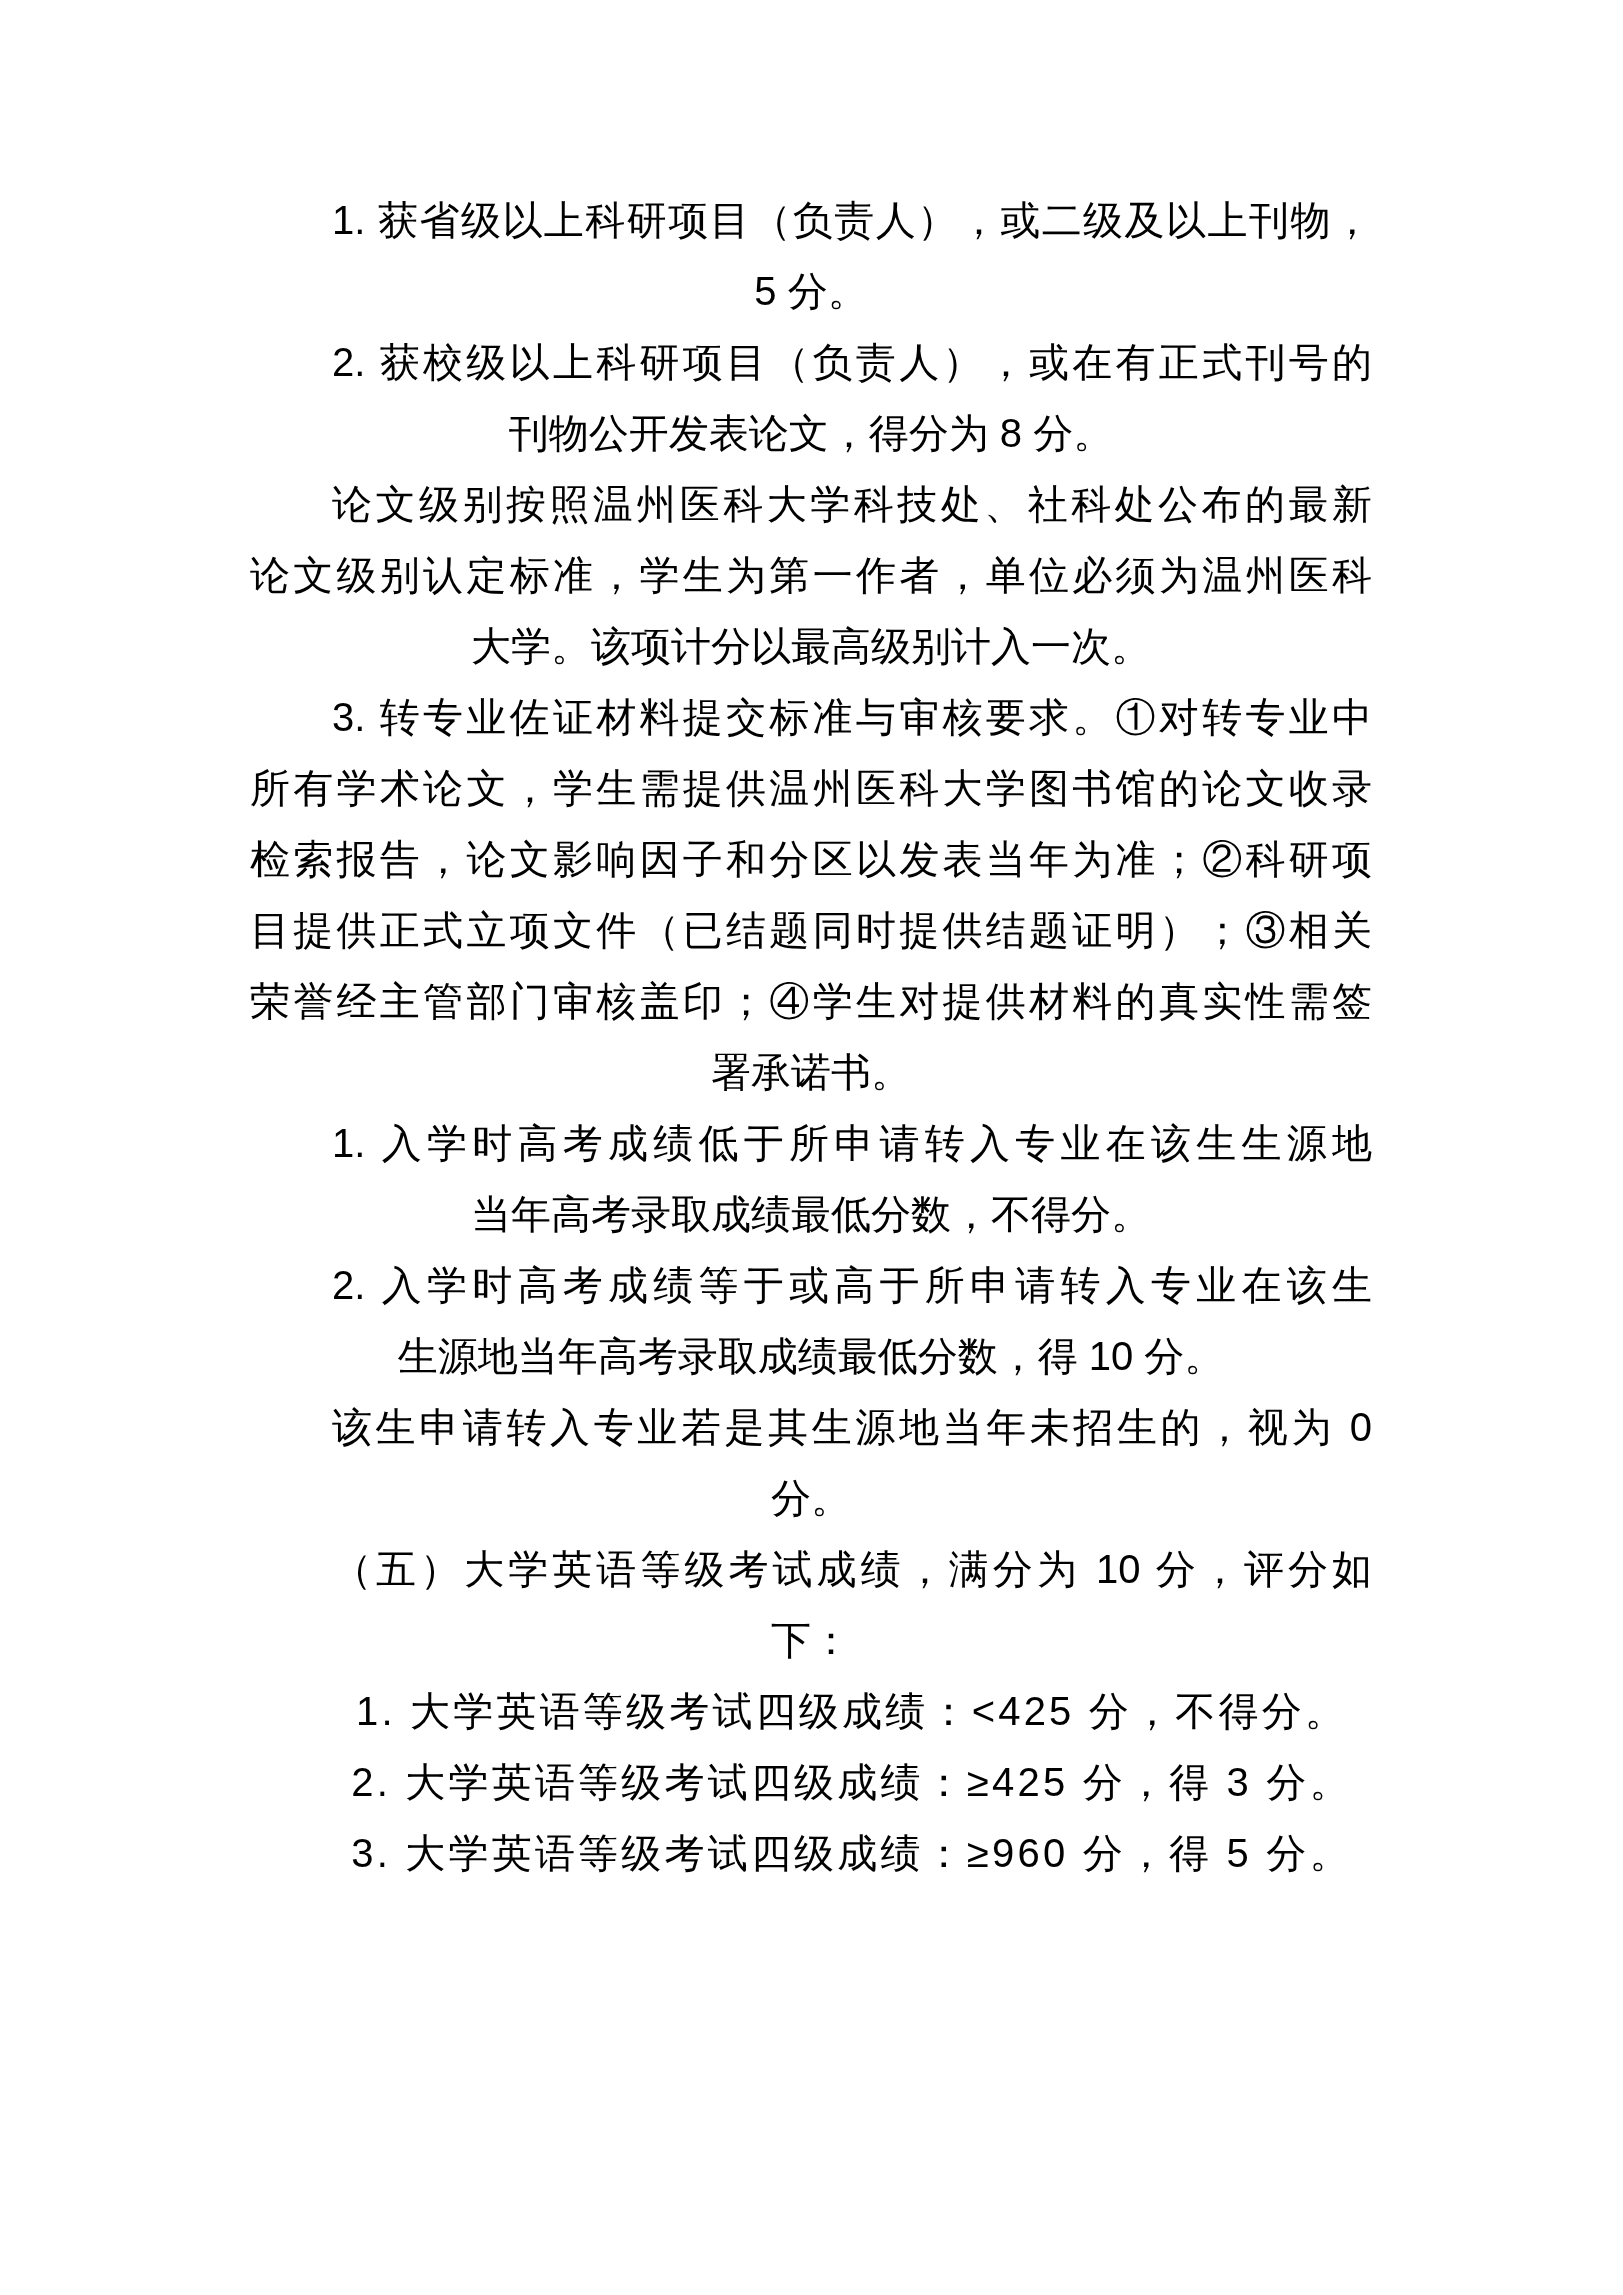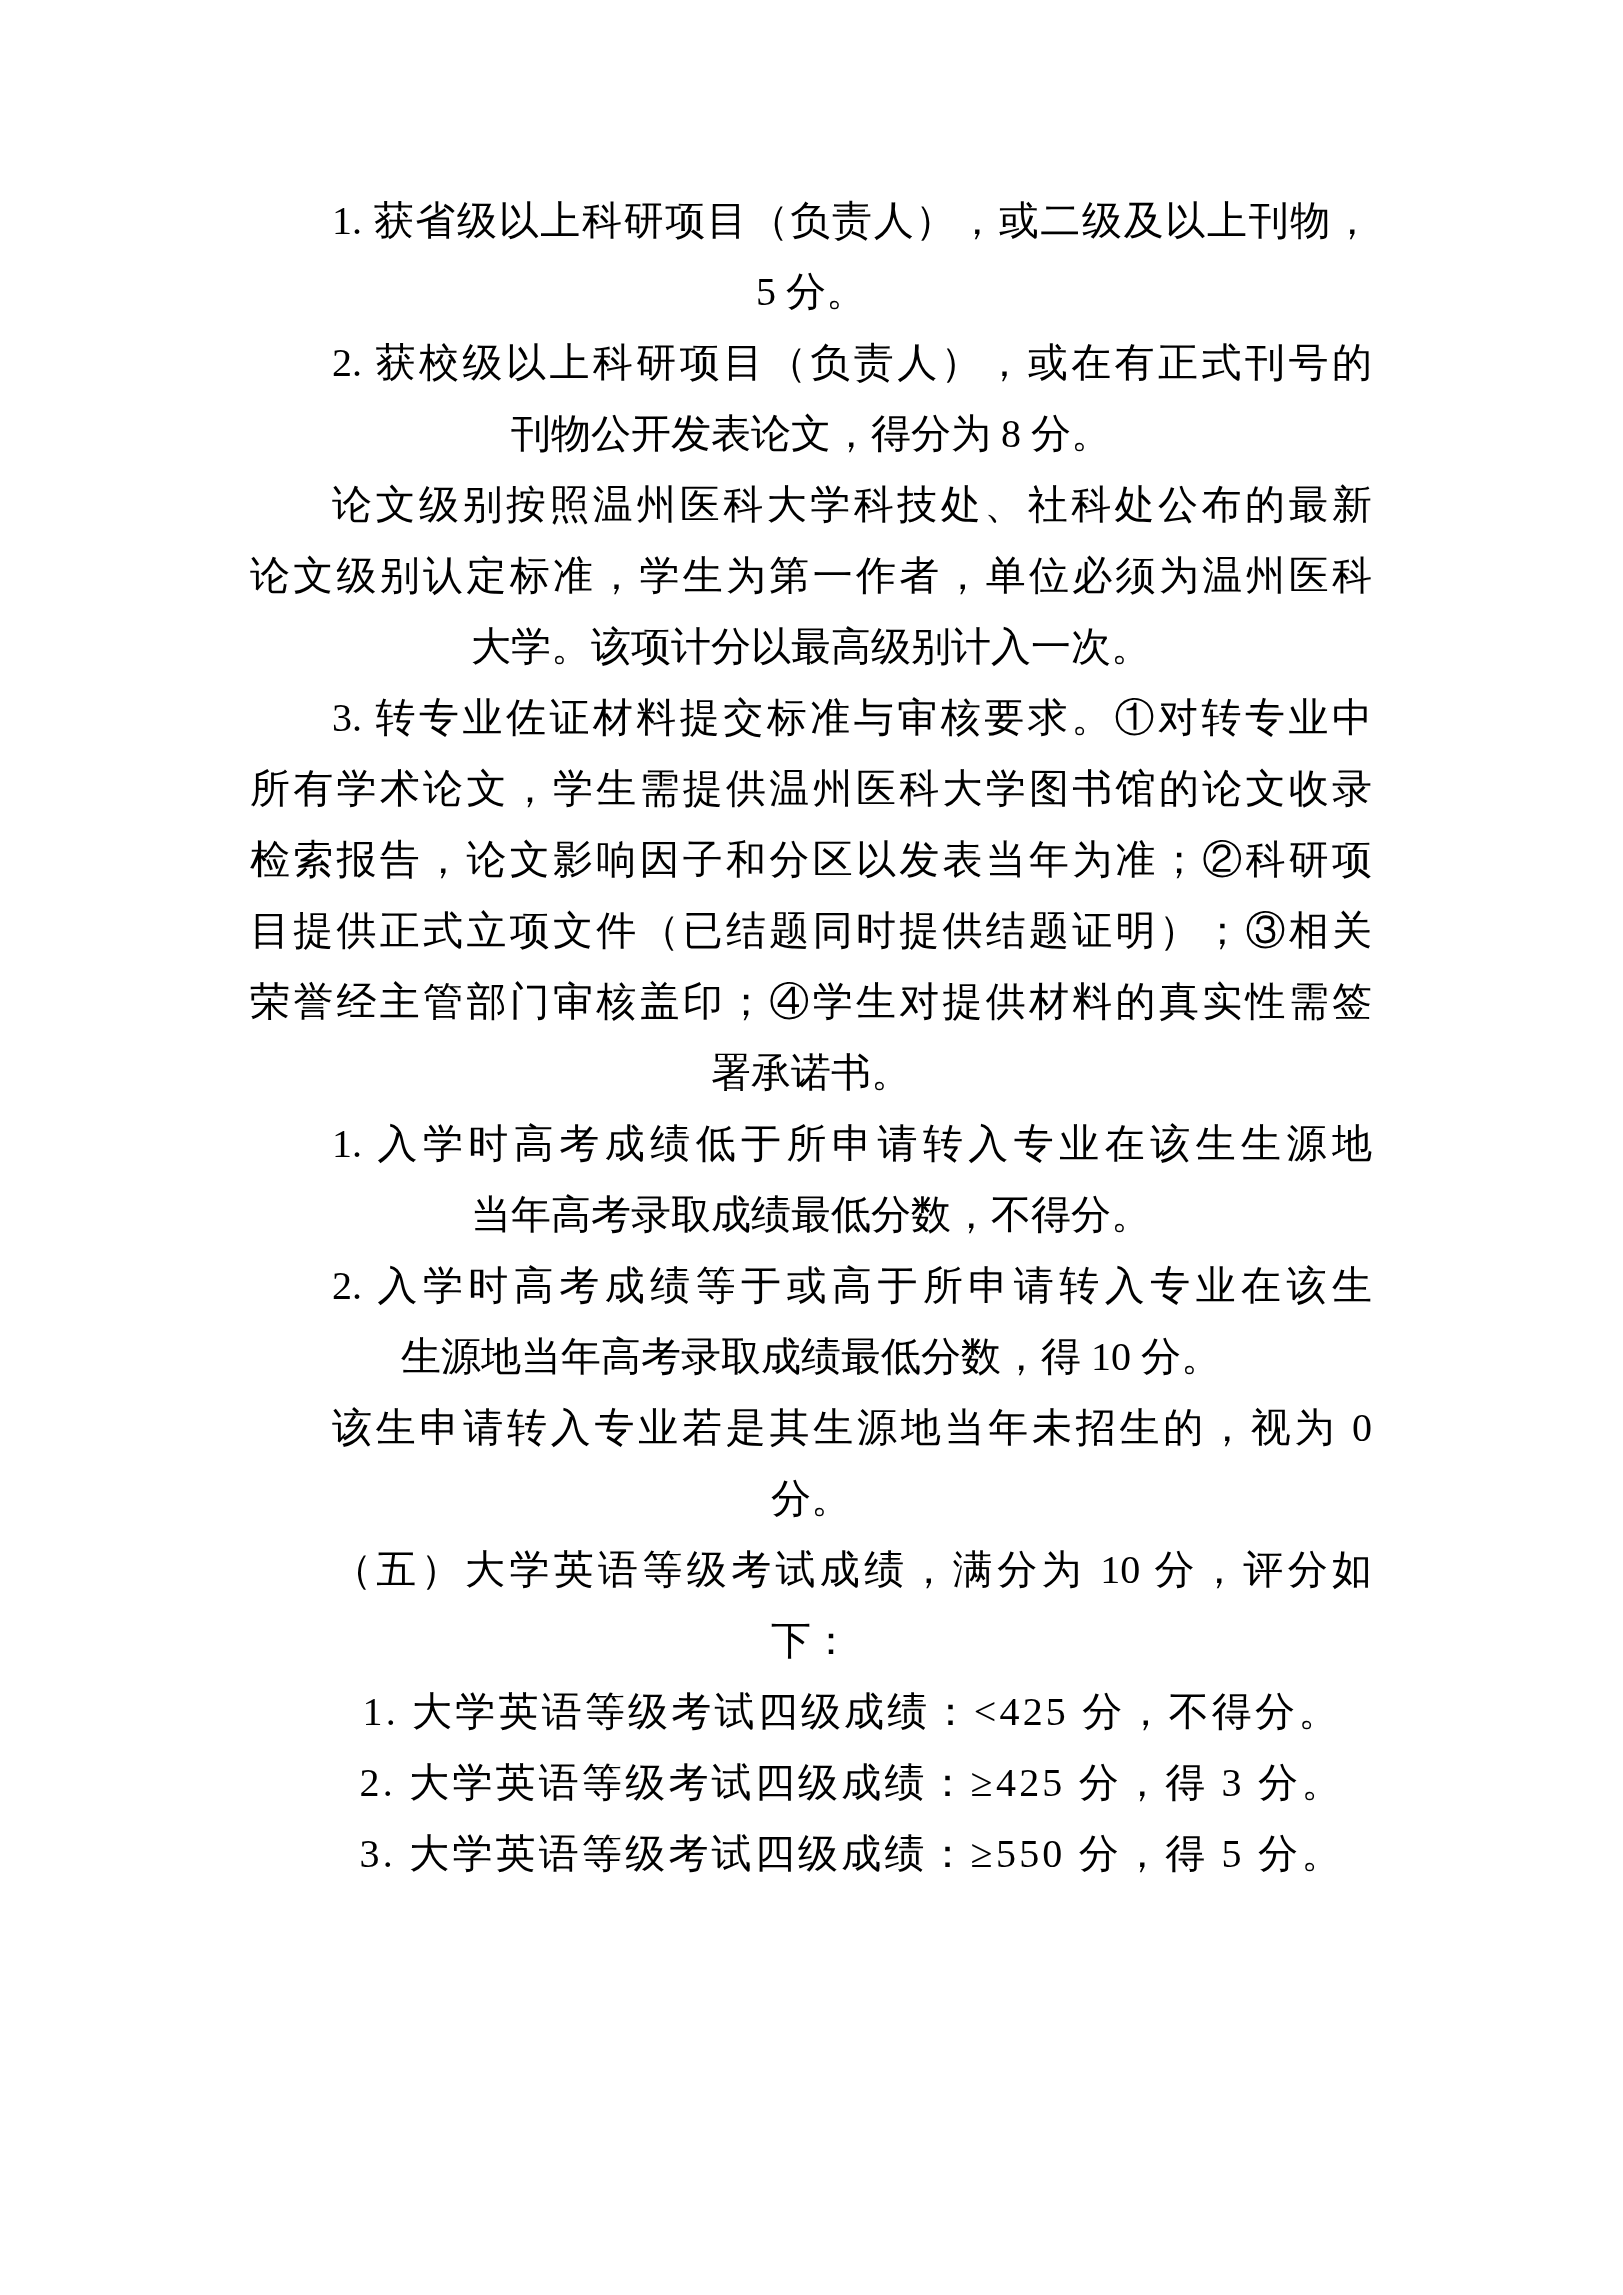--- a/index.html
+++ b/index.html
@@ -6,21 +6,21 @@
     margin: 0;
     padding: 0;
     background: #ffffff;
   }
   .page {
     position: relative;
     width: 1623px;
     height: 2041px;
     background: #ffffff;
     color: #000000;
-    font-family: Liberation Serif, serif;
+    font-family: Liberation Sans, sans-serif;
     overflow: hidden;
   }
   .text-block {
     position: absolute;
     left: 250px;
     top: 185px;
     width: 1122px;
     font-size: 40px;
     line-height: 71px;
   }
@@ -70,17 +70,17 @@
       <div class="line indent fill">1. 入学时高考成绩低于所申请转入专业在该生生源地</div>
       <div class="line">当年高考录取成绩最低分数，不得分。</div>
       <div class="line indent fill">2. 入学时高考成绩等于或高于所申请转入专业在该生</div>
       <div class="line">生源地当年高考录取成绩最低分数，得 10 分。</div>
       <div class="line indent fill">该生申请转入专业若是其生源地当年未招生的，视为 0</div>
       <div class="line">分。</div>
       <div class="line indent fill">（五）大学英语等级考试成绩，满分为 10 分，评分如</div>
       <div class="line">下：</div>
       <div class="line indent spread">1. 大学英语等级考试四级成绩：&lt;425 分，不得分。</div>
       <div class="line indent spread">2. 大学英语等级考试四级成绩：≥425 分，得 3 分。</div>
-      <div class="line indent spread">3. 大学英语等级考试四级成绩：≥550 分，得 5 分。</div>
+      <div class="line indent spread">3. 大学英语等级考试四级成绩：≥960 分，得 5 分。</div>
     </div>
   <div class="page-number">4</div>
 </div>
 
 
 </body></html>

